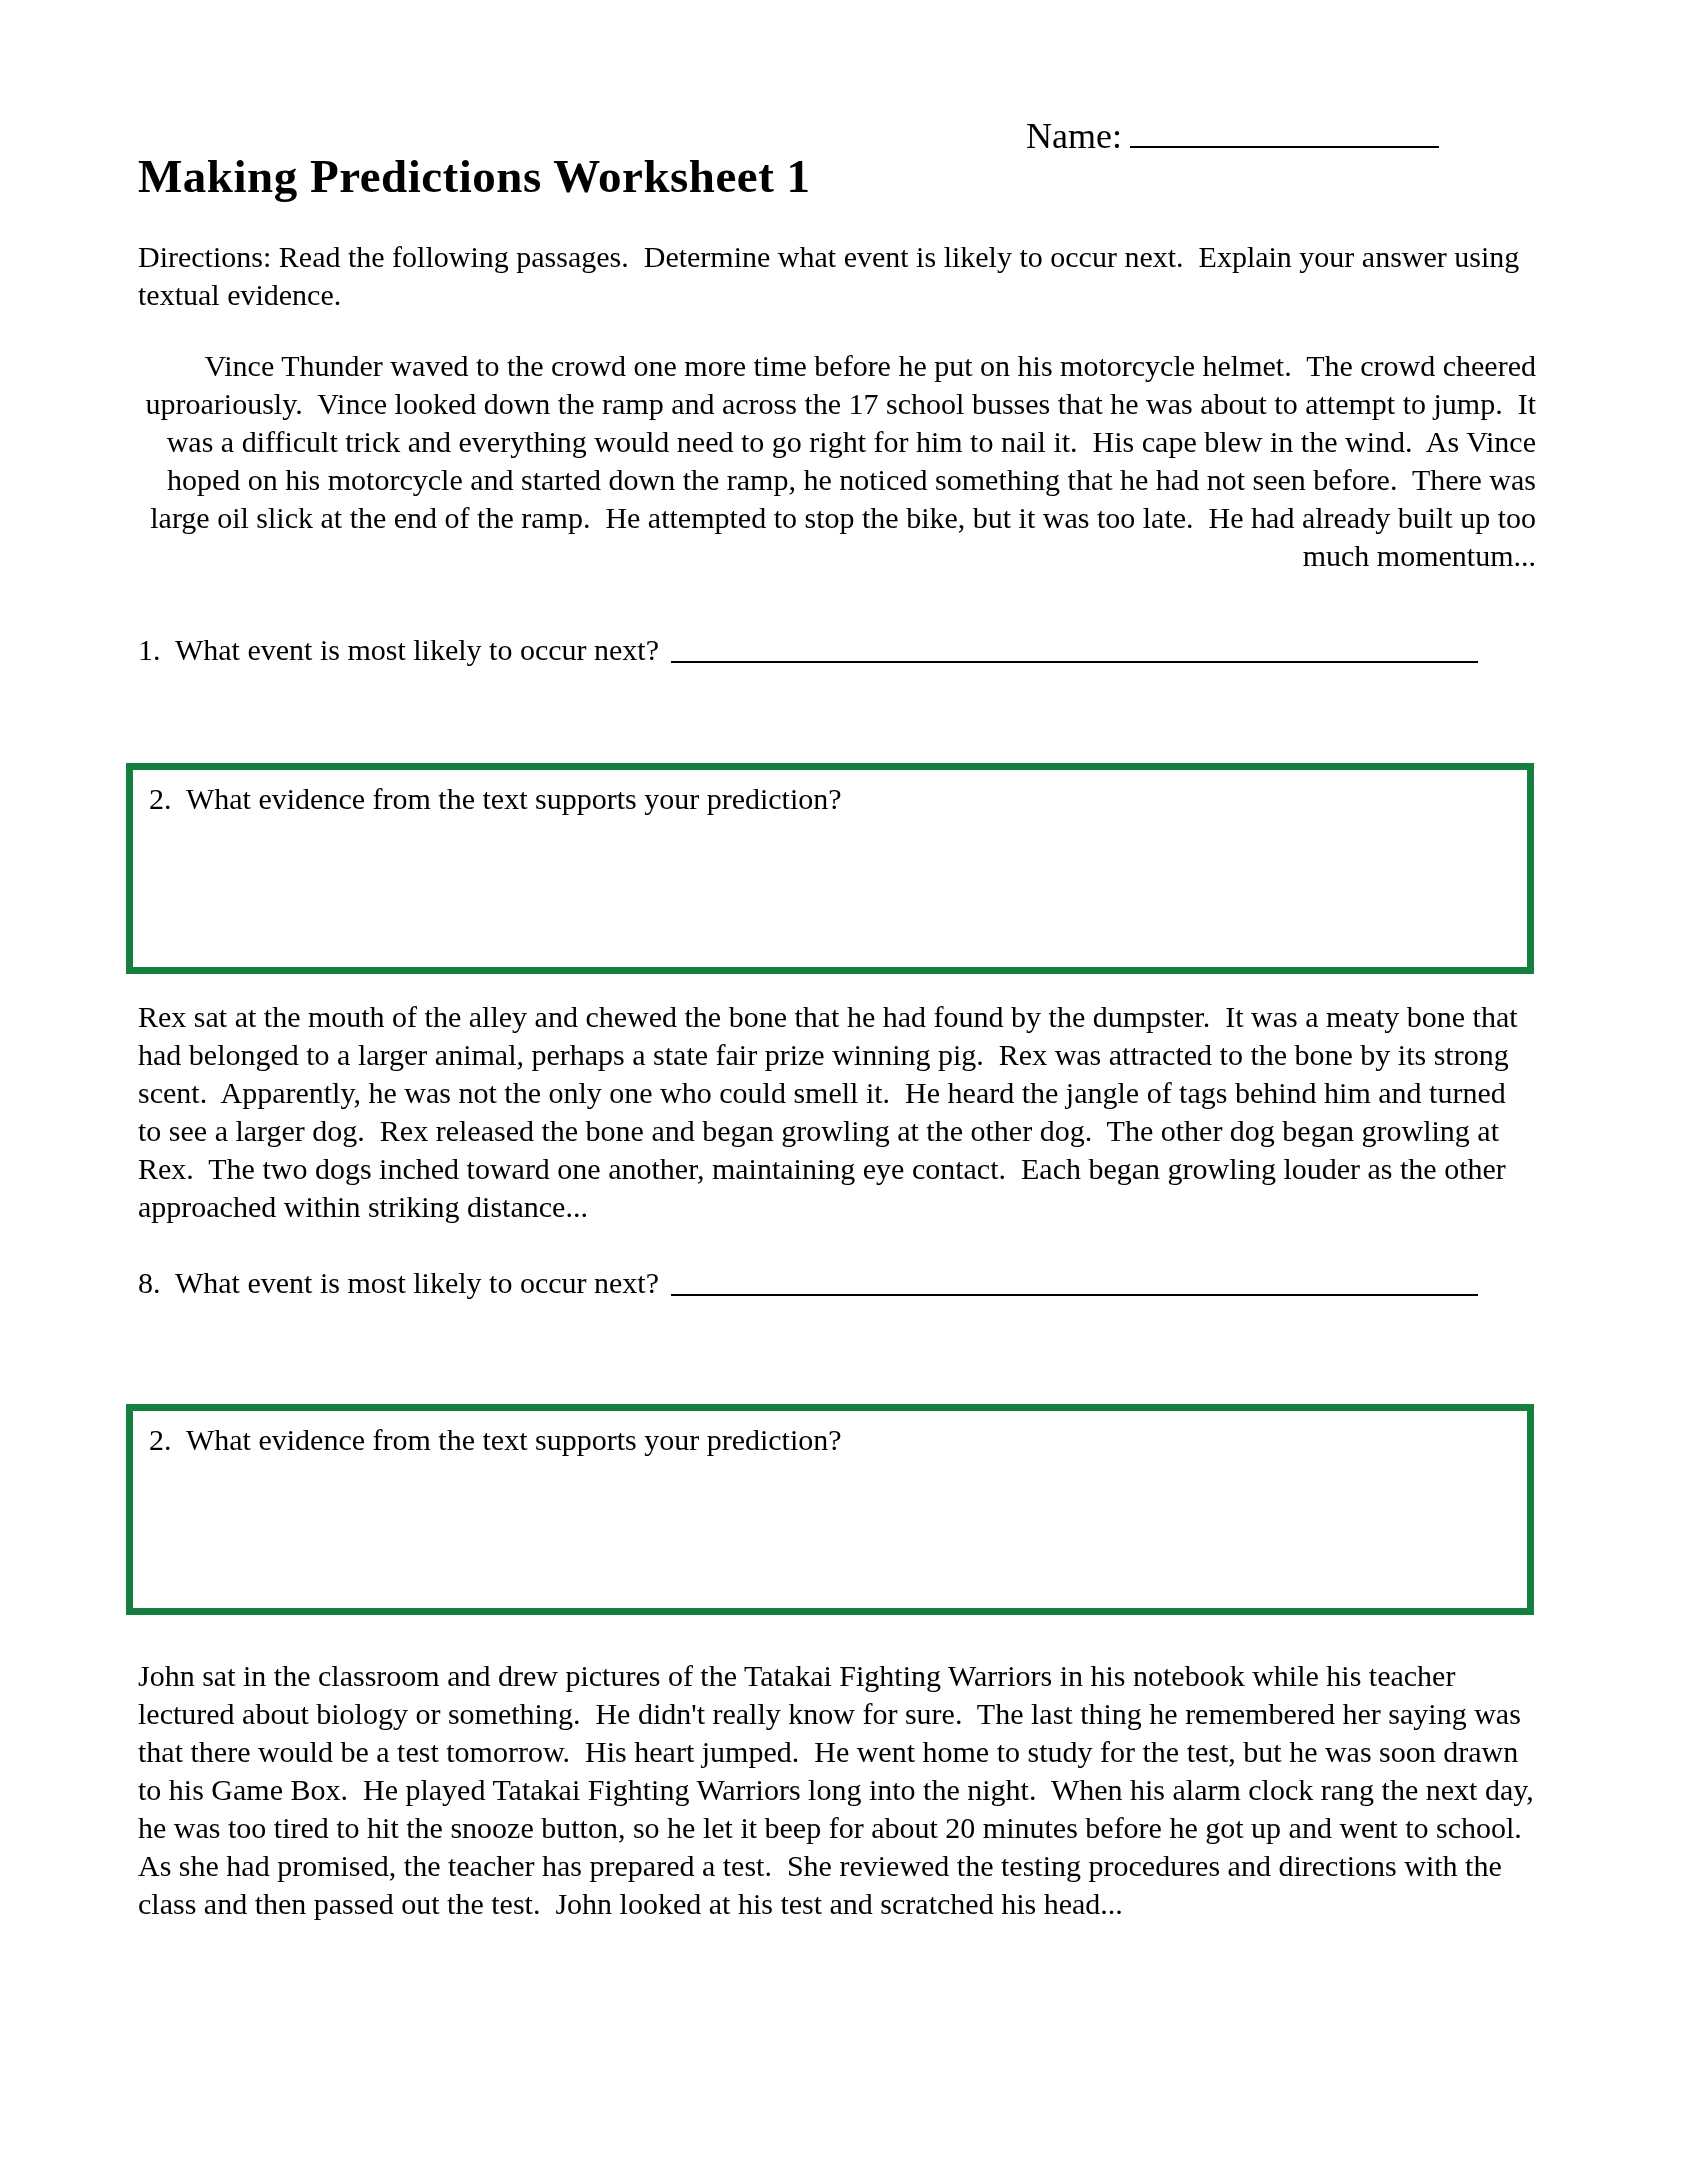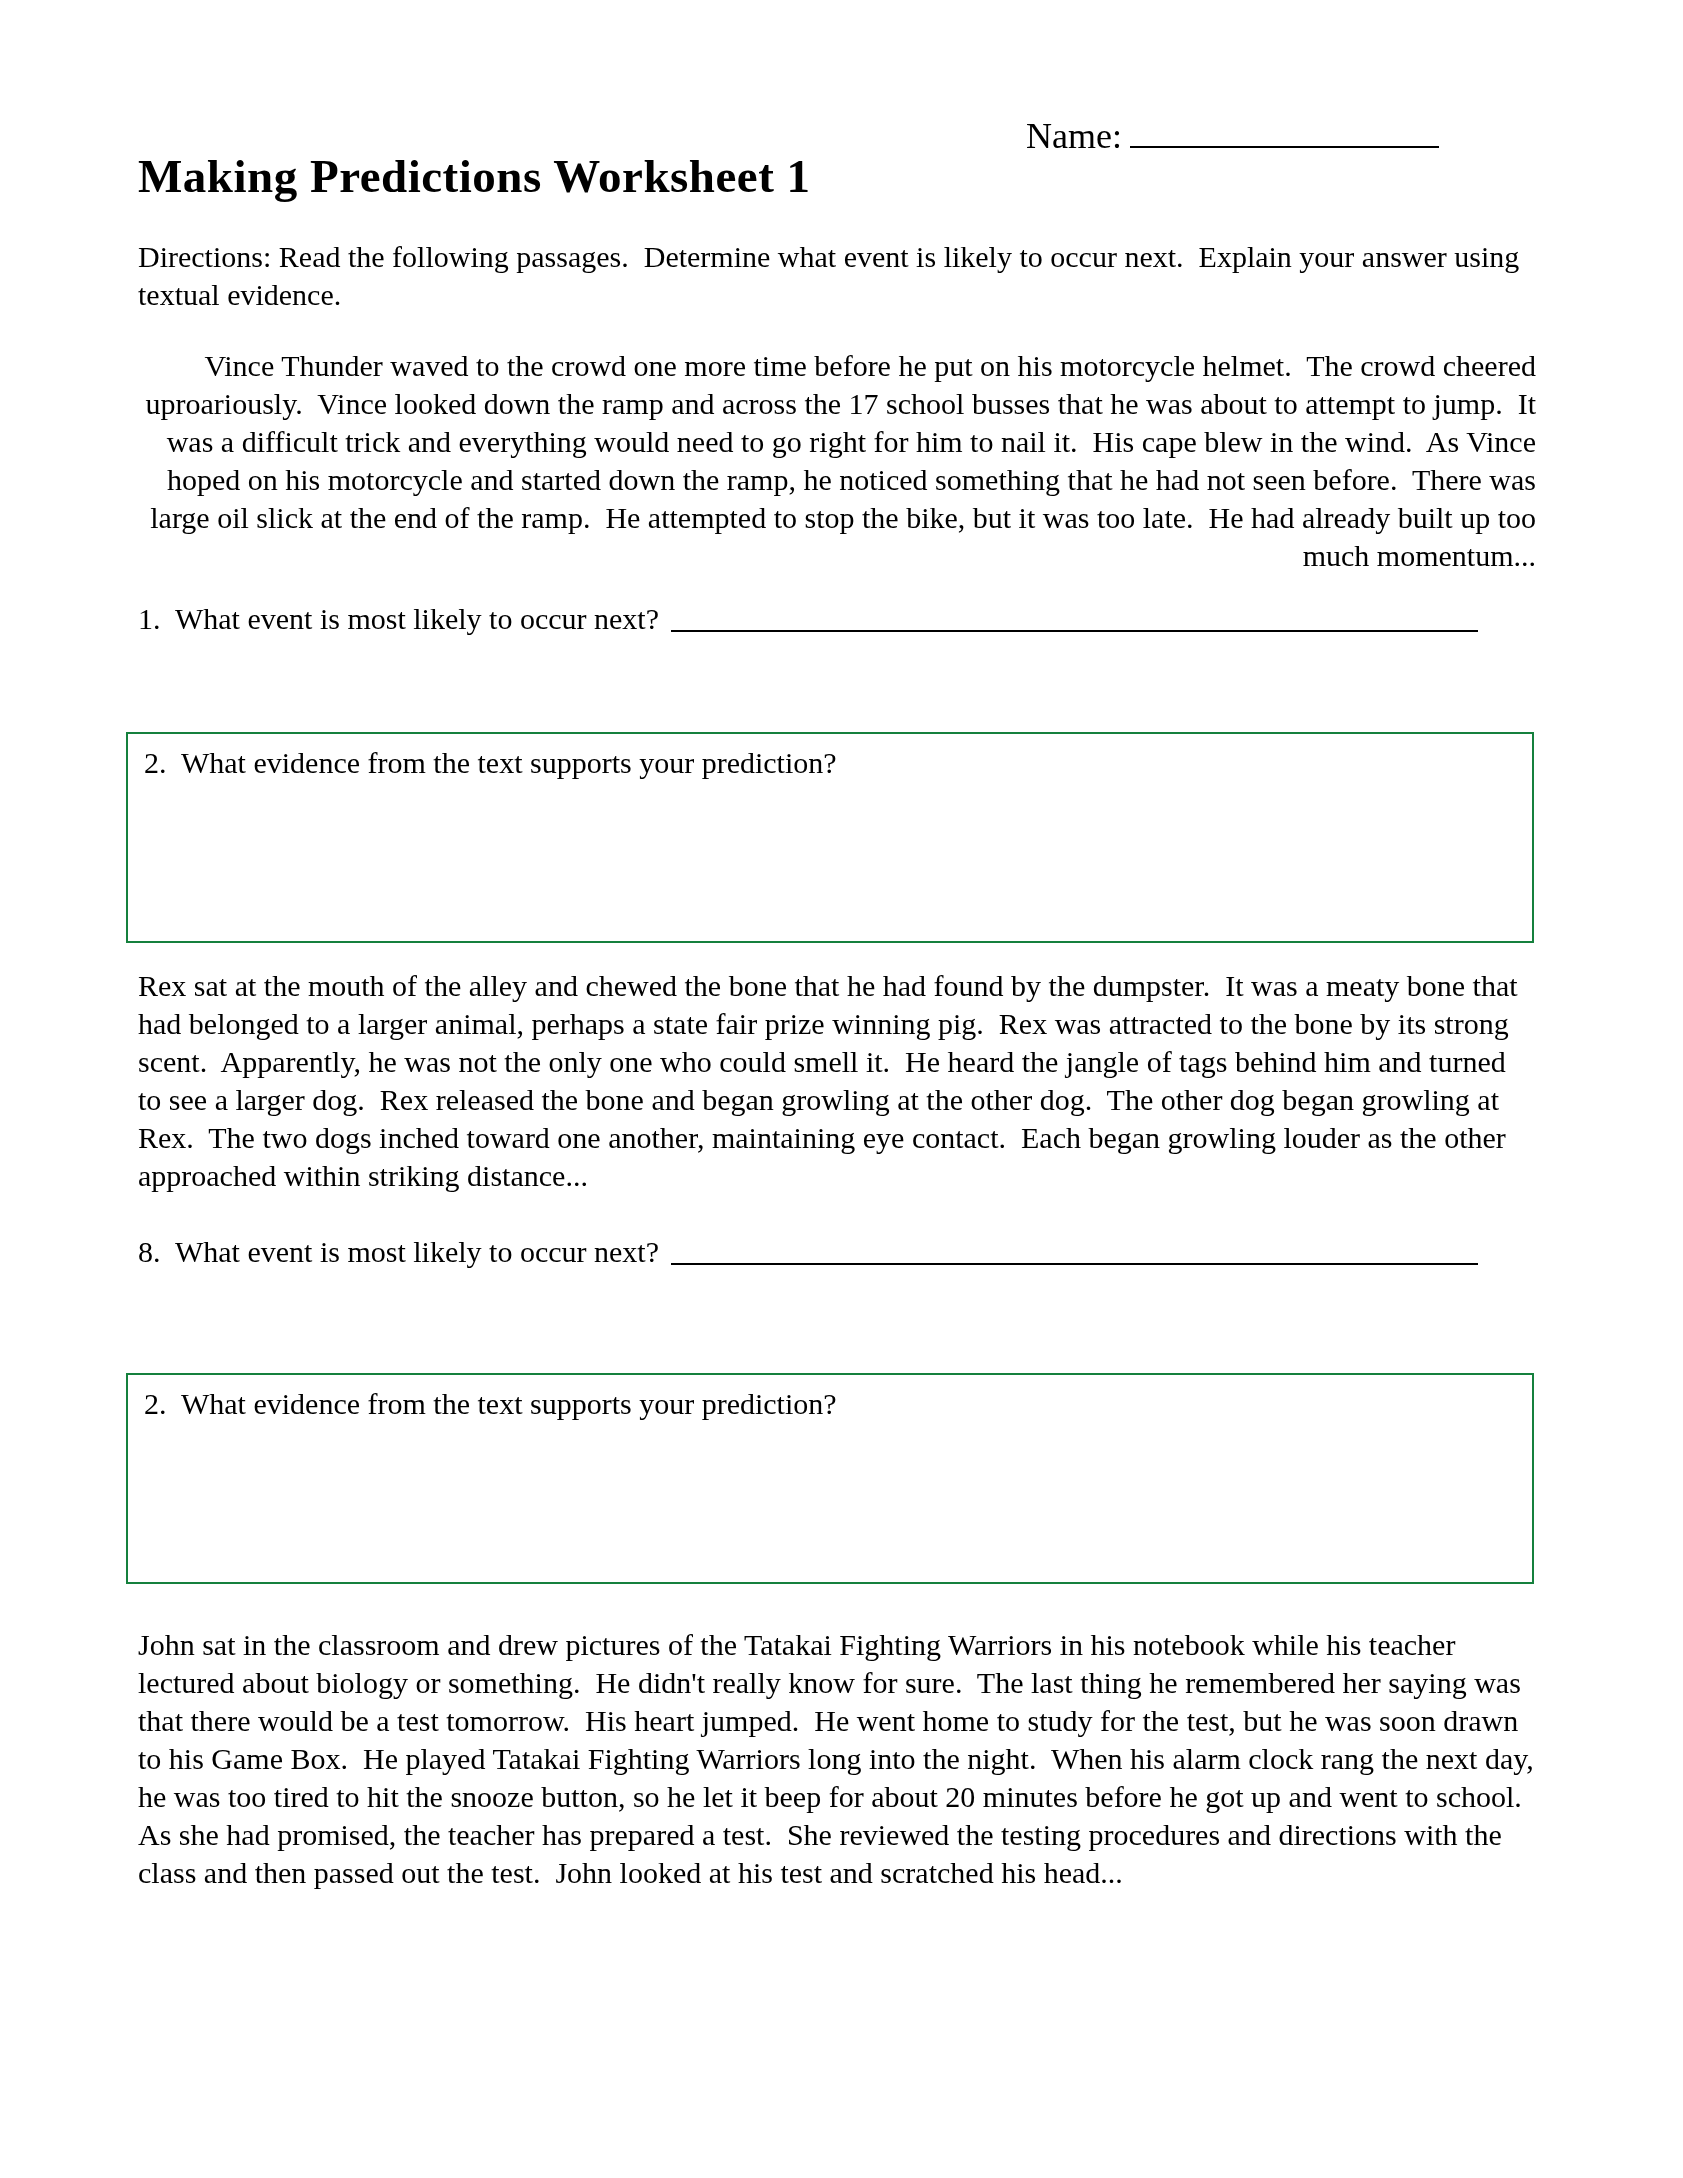--- a/index.html
+++ b/index.html
@@ -58,36 +58,36 @@
     margin: 0;
   }
   .passage.p1 { margin-top: 33px; text-align: right; }
   .passage.p2 { margin-top: 24px; }
   .passage.p3 { margin-top: 42px; }
   .question-line {
     display: flex;
     font-size: 30px;
     line-height: 38px;
   }
-  .question-line.q1 { margin-top: 25px; }
+  .question-line.q1 { margin-top: 56px; }
   .question-line.q3 { margin-top: 38px; }
   .q-text { white-space: pre; }
   .fill-line {
     flex: 1;
     margin-left: 12px;
     margin-right: 58px;
     margin-bottom: 6px;
     border-bottom: 2px solid #000;
   }
   .answer-box {
     box-sizing: border-box;
     margin-left: -12px;
     width: calc(100% + 10px);
     height: 211px;
-    border: 2px solid #15803d;
+    border: 7px solid #15803d;
     padding: 10px 16px;
     font-size: 30px;
     line-height: 38px;
   }
   .answer-box.b1 { margin-top: 94px; }
   .answer-box.b2 { margin-top: 102px; }
   .box-question { white-space: pre-wrap; }
 </style>
 </head>
 <body>

